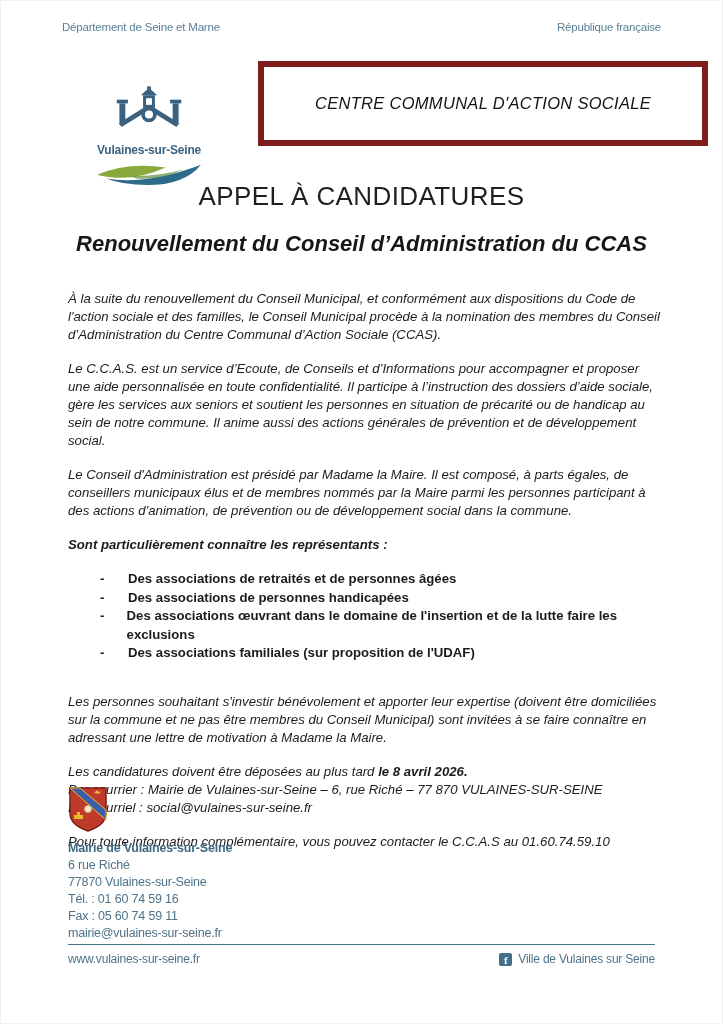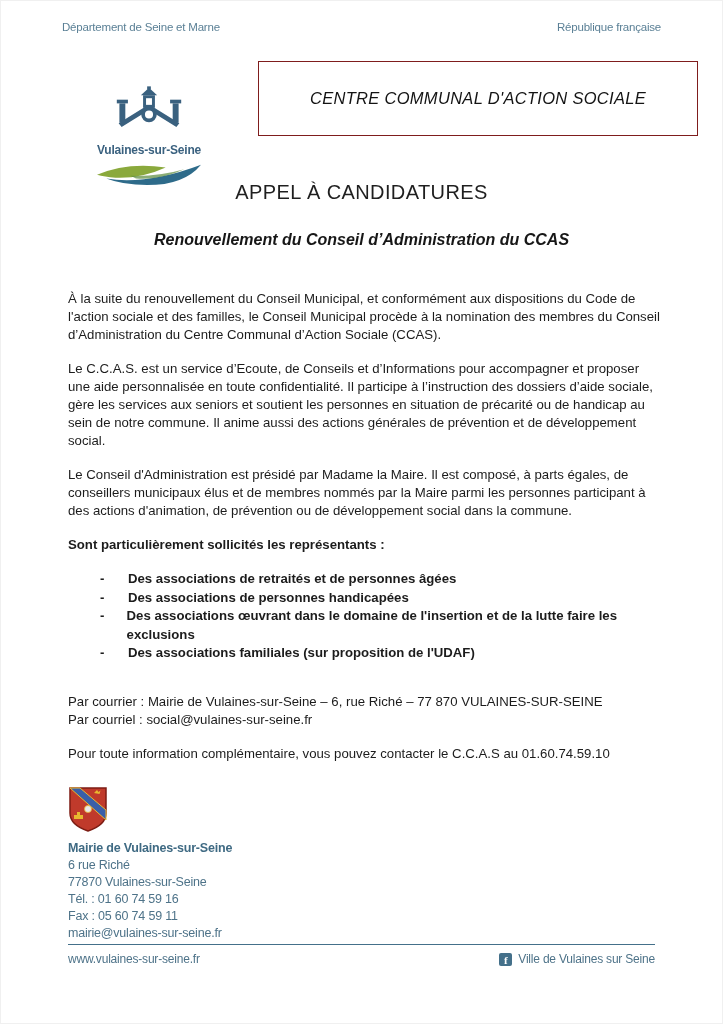--- a/index.html
+++ b/index.html
@@ -39,57 +39,57 @@
     font-weight: bold;
     letter-spacing: -0.2px;
     color: #3a617f;
   }
   .logo-swoosh { display: block; margin: 3px auto 0; }
   
   .banner-box {
     position: absolute;
     top: 61px; left: 258px;
     width: 438px; height: 73px;
-    border: 1px solid #7f1d1d;
+    border: 6px solid #7f1d1d;
     display: flex;
     align-items: center;
     justify-content: center;
     font-style: italic;
     font-size: 16.5px;
     letter-spacing: 0.3px;
     color: #141414;
   }
   
   .main-title {
     position: absolute;
     top: 181px; left: 0; right: 0;
     text-align: center;
-    font-size: 20px;
+    font-size: 26px;
     letter-spacing: 0.4px;
     color: #1f1f1f;
   }
   .sub-title {
     position: absolute;
     top: 231px; left: 0; right: 0;
     text-align: center;
-    font-size: 16px;
+    font-size: 22px;
     font-weight: bold;
     font-style: italic;
     color: #171717;
   }
   
   .body-text {
     position: absolute;
     top: 290px; left: 68px;
     width: 592px;
     font-size: 13.2px;
     line-height: 18px;
     color: #1c1c1c;
   }
-  .body-text p { margin: 0 0 16px 0; }
+  .body-text p { margin: 0 0 16px 0; font-style: italic; }
   .list-heading { font-weight: bold; margin: 0 0 1px 0; }
   .rep-list { margin: 0 0 30px 0; }
   .rep-item { display: flex; font-weight: bold; line-height: 18.5px; }
   .rep-item .dash { width: 28px; margin-left: 32px; text-align: left; }
   .deadline-block p { margin: 0; }
   .deadline-block { margin-bottom: 16px; }
   .contact-line { margin: 0; }
   
   .footer-block {
     position: absolute;
@@ -173,42 +173,44 @@
   </div>
 
   <div class="main-title">APPEL À CANDIDATURES</div>
   <div class="sub-title">Renouvellement du Conseil d’Administration du CCAS</div>
 
   <div class="body-text">
     <p>À la suite du renouvellement du Conseil Municipal, et conformément aux dispositions du Code de l'action sociale et des familles, le Conseil Municipal procède à la nomination des membres du Conseil d’Administration du Centre Communal d’Action Sociale (CCAS).</p>
     <p>Le C.C.A.S. est un service d’Ecoute, de Conseils et d’Informations pour accompagner et proposer une aide personnalisée en toute confidentialité. Il participe à l’instruction des dossiers d’aide sociale, gère les services aux seniors et soutient les personnes en situation de précarité ou de handicap au sein de notre commune. Il anime aussi des actions générales de prévention et de développement social.</p>
     <p>Le Conseil d'Administration est présidé par Madame la Maire. Il est composé, à parts égales, de conseillers municipaux élus et de membres nommés par la Maire parmi les personnes participant à des actions d'animation, de prévention ou de développement social dans la commune.</p>
 
-    <p class="list-heading">Sont particulièrement sollicités les représentants :</p>
+    <p class="list-heading">Sont particulièrement connaître les représentants :</p>
     <div class="rep-list">
       <div class="rep-item">
         <span class="dash">-</span>
         <span>Des associations de retraités et de personnes âgées</span>
       </div>
       <div class="rep-item">
         <span class="dash">-</span>
         <span>Des associations de personnes handicapées</span>
       </div>
       <div class="rep-item">
         <span class="dash">-</span>
         <span>Des associations œuvrant dans le domaine de l'insertion et de la lutte faire les exclusions</span>
       </div>
       <div class="rep-item">
         <span class="dash">-</span>
         <span>Des associations familiales (sur proposition de l'UDAF)</span>
       </div>
     </div>
 
+    <p>Les personnes souhaitant s'investir bénévolement et apporter leur expertise (doivent être domiciliées sur la commune et ne pas être membres du Conseil Municipal) sont invitées à se faire connaître en adressant une lettre de motivation à Madame la Maire.</p>
 
     <div class="deadline-block">
+      <p><span>Les candidatures doivent être déposées au plus tard </span><b>le 8 avril 2026.</b></p>
       <p>Par courrier : Mairie de Vulaines-sur-Seine – 6, rue Riché – 77 870 VULAINES-SUR-SEINE</p>
       <p>Par courriel : social@vulaines-sur-seine.fr</p>
     </div>
 
     <p class="contact-line">Pour toute information complémentaire, vous pouvez contacter le C.C.A.S au 01.60.74.59.10</p>
   </div>
 
   <div class="footer-block">
     <svg class="coat-of-arms" width="40" height="46" viewBox="0 0 40 46">
       <path d="M2 1 H38 V26 Q38 38 20 44 Q2 38 2 26 Z" fill="#c03a2b" stroke="#7d1d14" stroke-width="1.5"></path>

